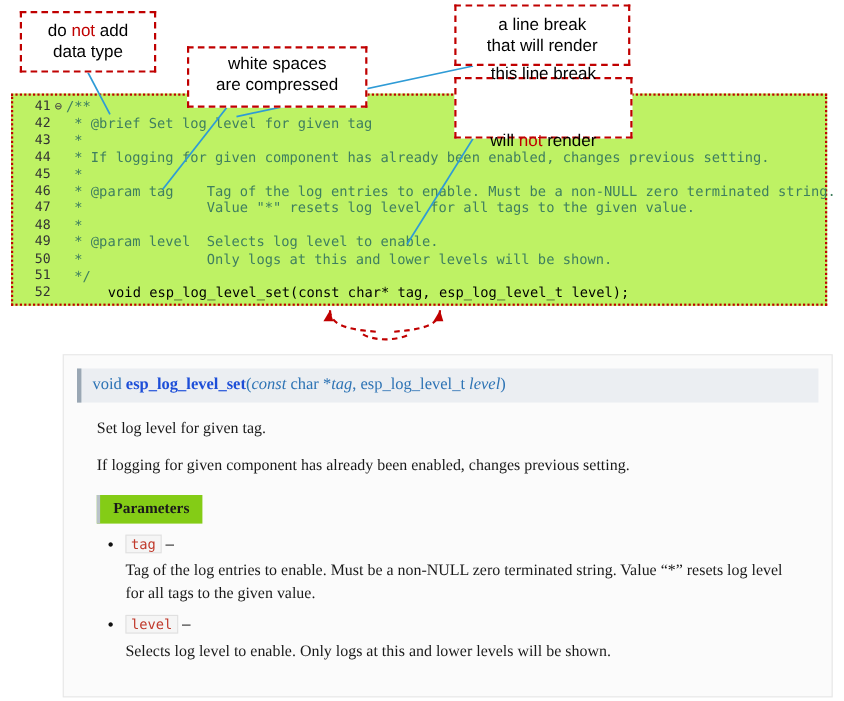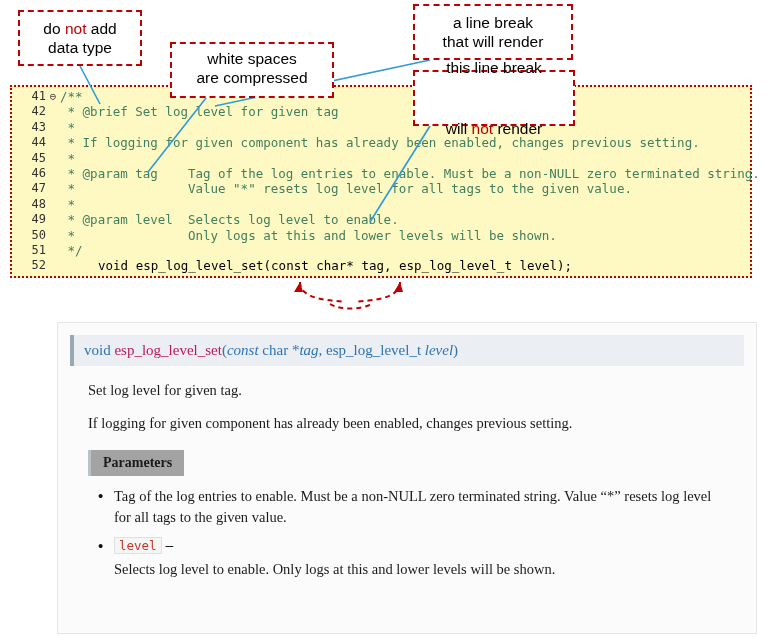--- a/index.html
+++ b/index.html
@@ -81,21 +81,21 @@
   }
 
   
   #code-panel {
     position: absolute;
     left: 10px;
     top: 85px;
     width: 742px;
     height: 193px;
     border: 2px dotted #c00000;
-    background: #fef9c3;
+    background: #bef264;
     box-sizing: border-box;
     z-index: 3;
     padding: 2px 0 0 0;
   }
   .code-line {
     display: flex;
     align-items: flex-start;
     font-family: "DejaVu Sans Mono", monospace;
     font-size: 12.5px;
     line-height: 15.4px;
@@ -144,22 +144,22 @@
   #doc-signature {
     margin: 12px 12px 0 12px;
     background: #ebeef2;
     border-left: 4px solid #9aa7b4;
     padding: 7px 10px;
     font-size: 15px;
     color: #2e74b5;
     font-family: "Liberation Serif", serif;
   }
   #doc-signature .sig-name {
-    font-weight: normal;
-    color: #be185d;
+    font-weight: bold;
+    color: #1d4ed8;
   }
   #doc-signature .sig-kw {
     font-style: italic;
     color: #2e74b5;
   }
   #doc-signature .sig-param {
     font-style: italic;
     color: #2e74b5;
   }
   #doc-signature .sig-plain {
@@ -167,21 +167,21 @@
   }
   .doc-para {
     margin: 16px 30px 0 30px;
     font-size: 14.5px;
     color: #1a1a1a;
     font-family: "Liberation Serif", serif;
   }
   #params-header {
     margin: 18px 30px 0 30px;
     display: inline-block;
-    background: #a3a3a3;
+    background: #84cc16;
     border-left: 3px solid #b9c2c9;
     padding: 5px 12px;
     font-size: 14px;
     font-weight: bold;
     color: #1a1a1a;
     font-family: "Liberation Serif", serif;
   }
   #params-list {
     margin: 10px 0 0 0;
     padding: 0;
@@ -282,20 +282,21 @@
   </div>
 
   <p class="doc-para">Set log level for given tag.</p>
   <p class="doc-para">If logging for given component has already been enabled, changes previous setting.</p>
 
   <div id="params-header">Parameters</div>
 
   <ul id="params-list">
       <li class="param-item">
         <span class="bullet">•</span>
+        <div><span class="param-code">tag</span><span class="param-dash"> –</span></div>
         <div class="param-desc">Tag of the log entries to enable. Must be a non-NULL zero terminated string. Value “*” resets log level for all tags to the given value.</div>
       </li>
       <li class="param-item">
         <span class="bullet">•</span>
         <div><span class="param-code">level</span><span class="param-dash"> –</span></div>
         <div class="param-desc">Selects log level to enable. Only logs at this and lower levels will be shown.</div>
       </li>
     </ul>
 </div>
 

